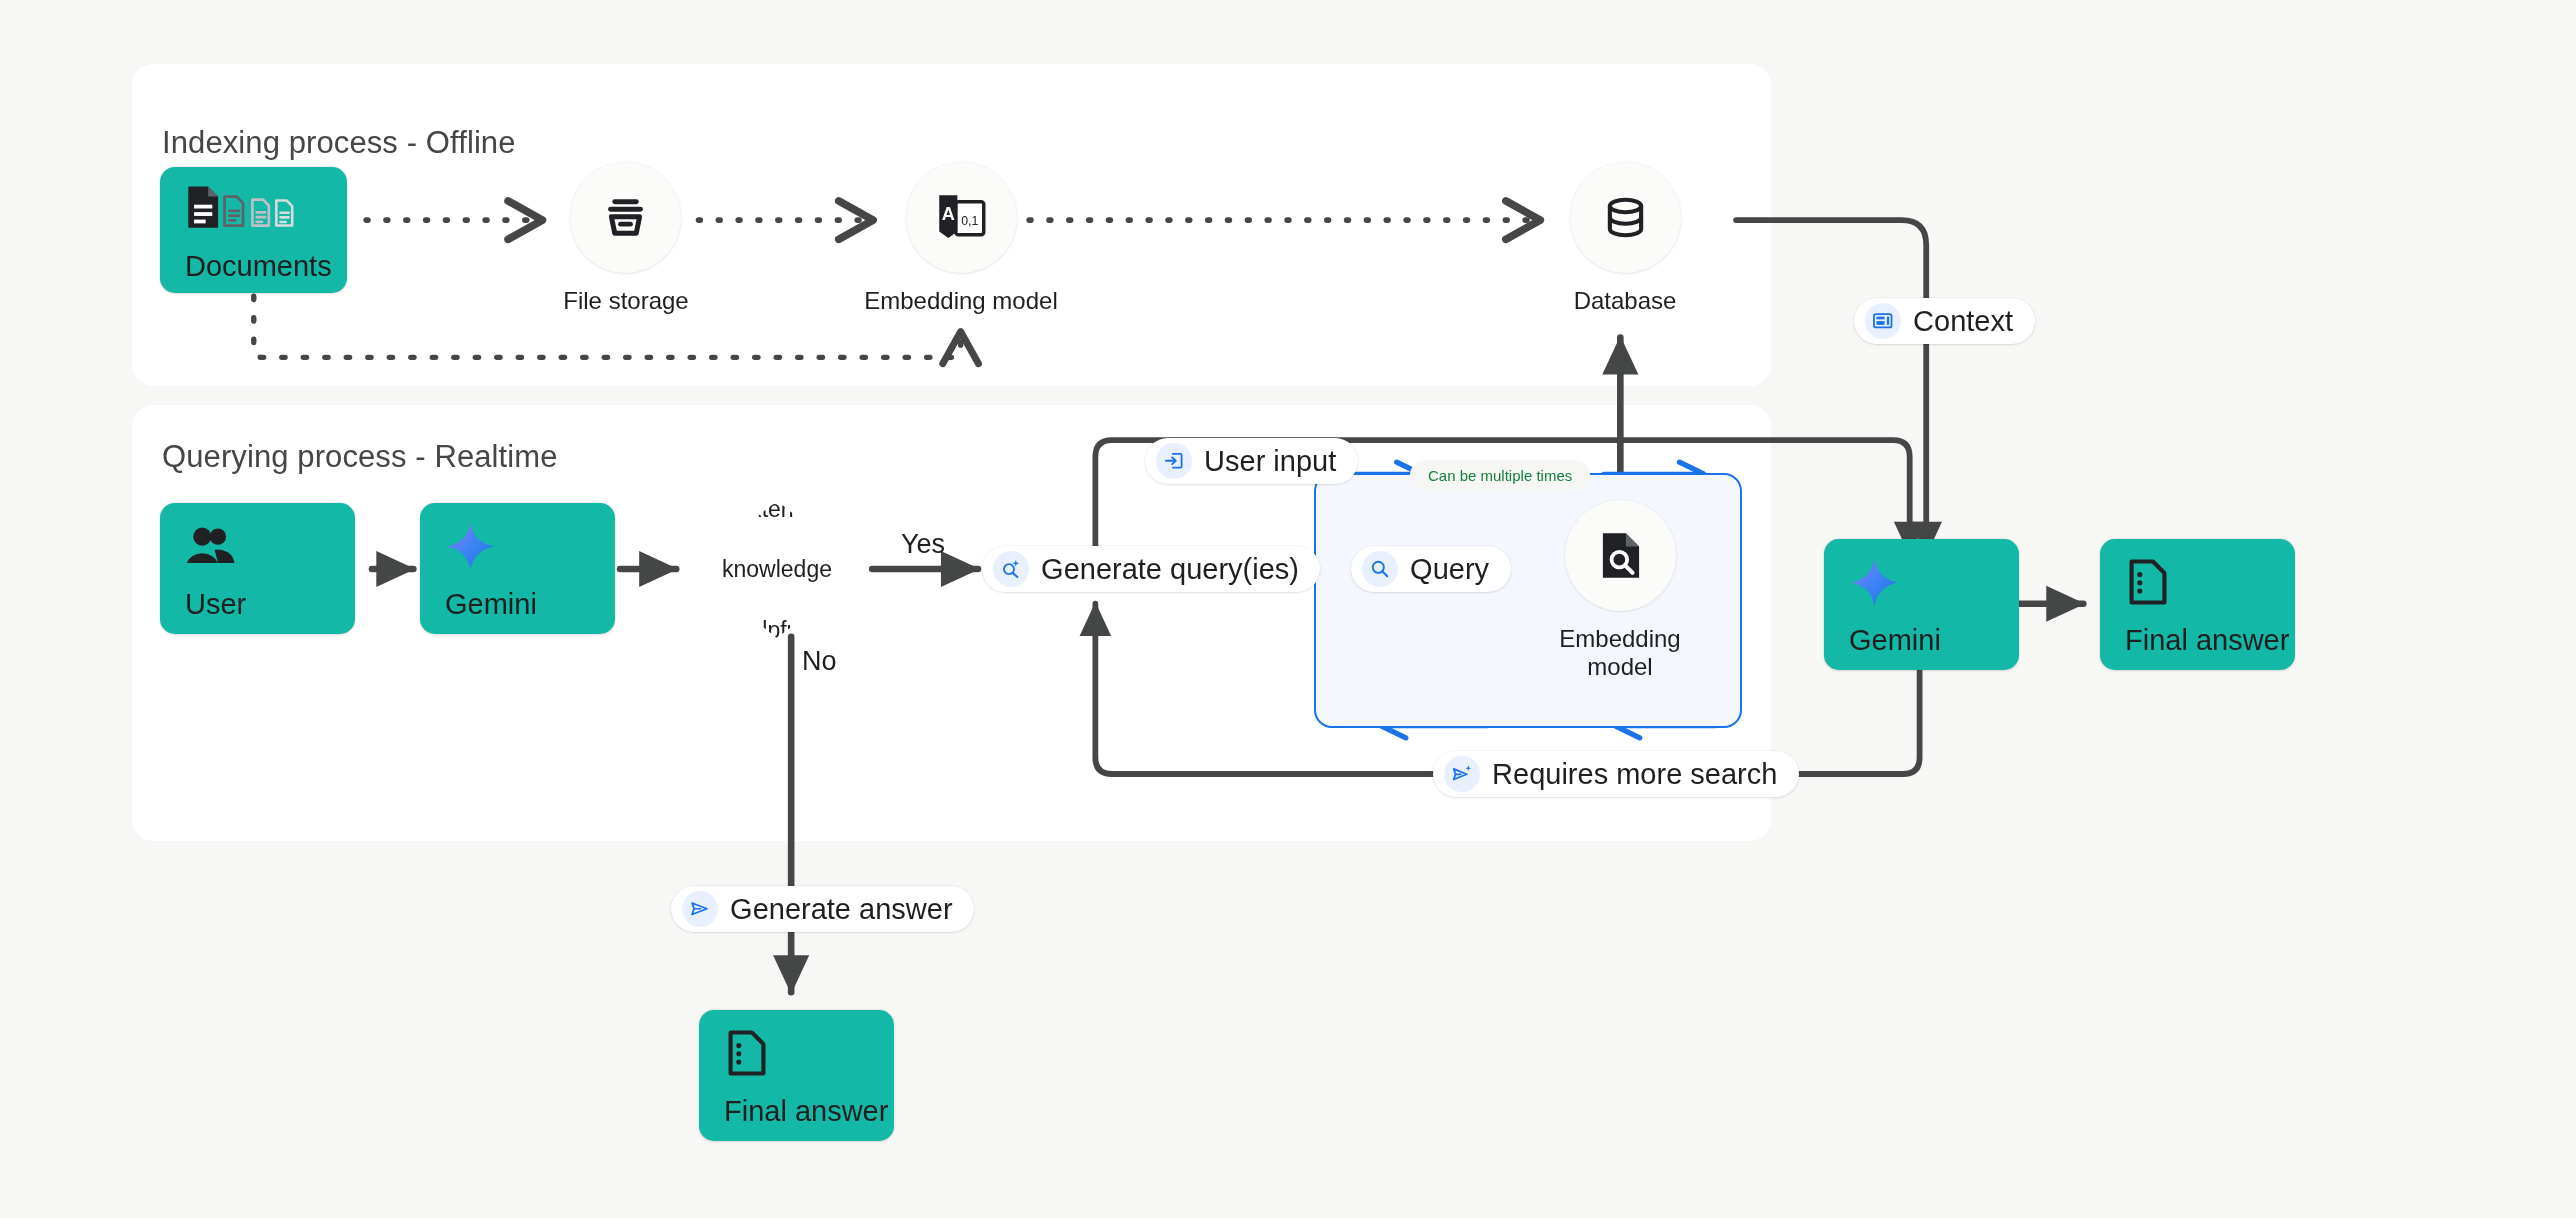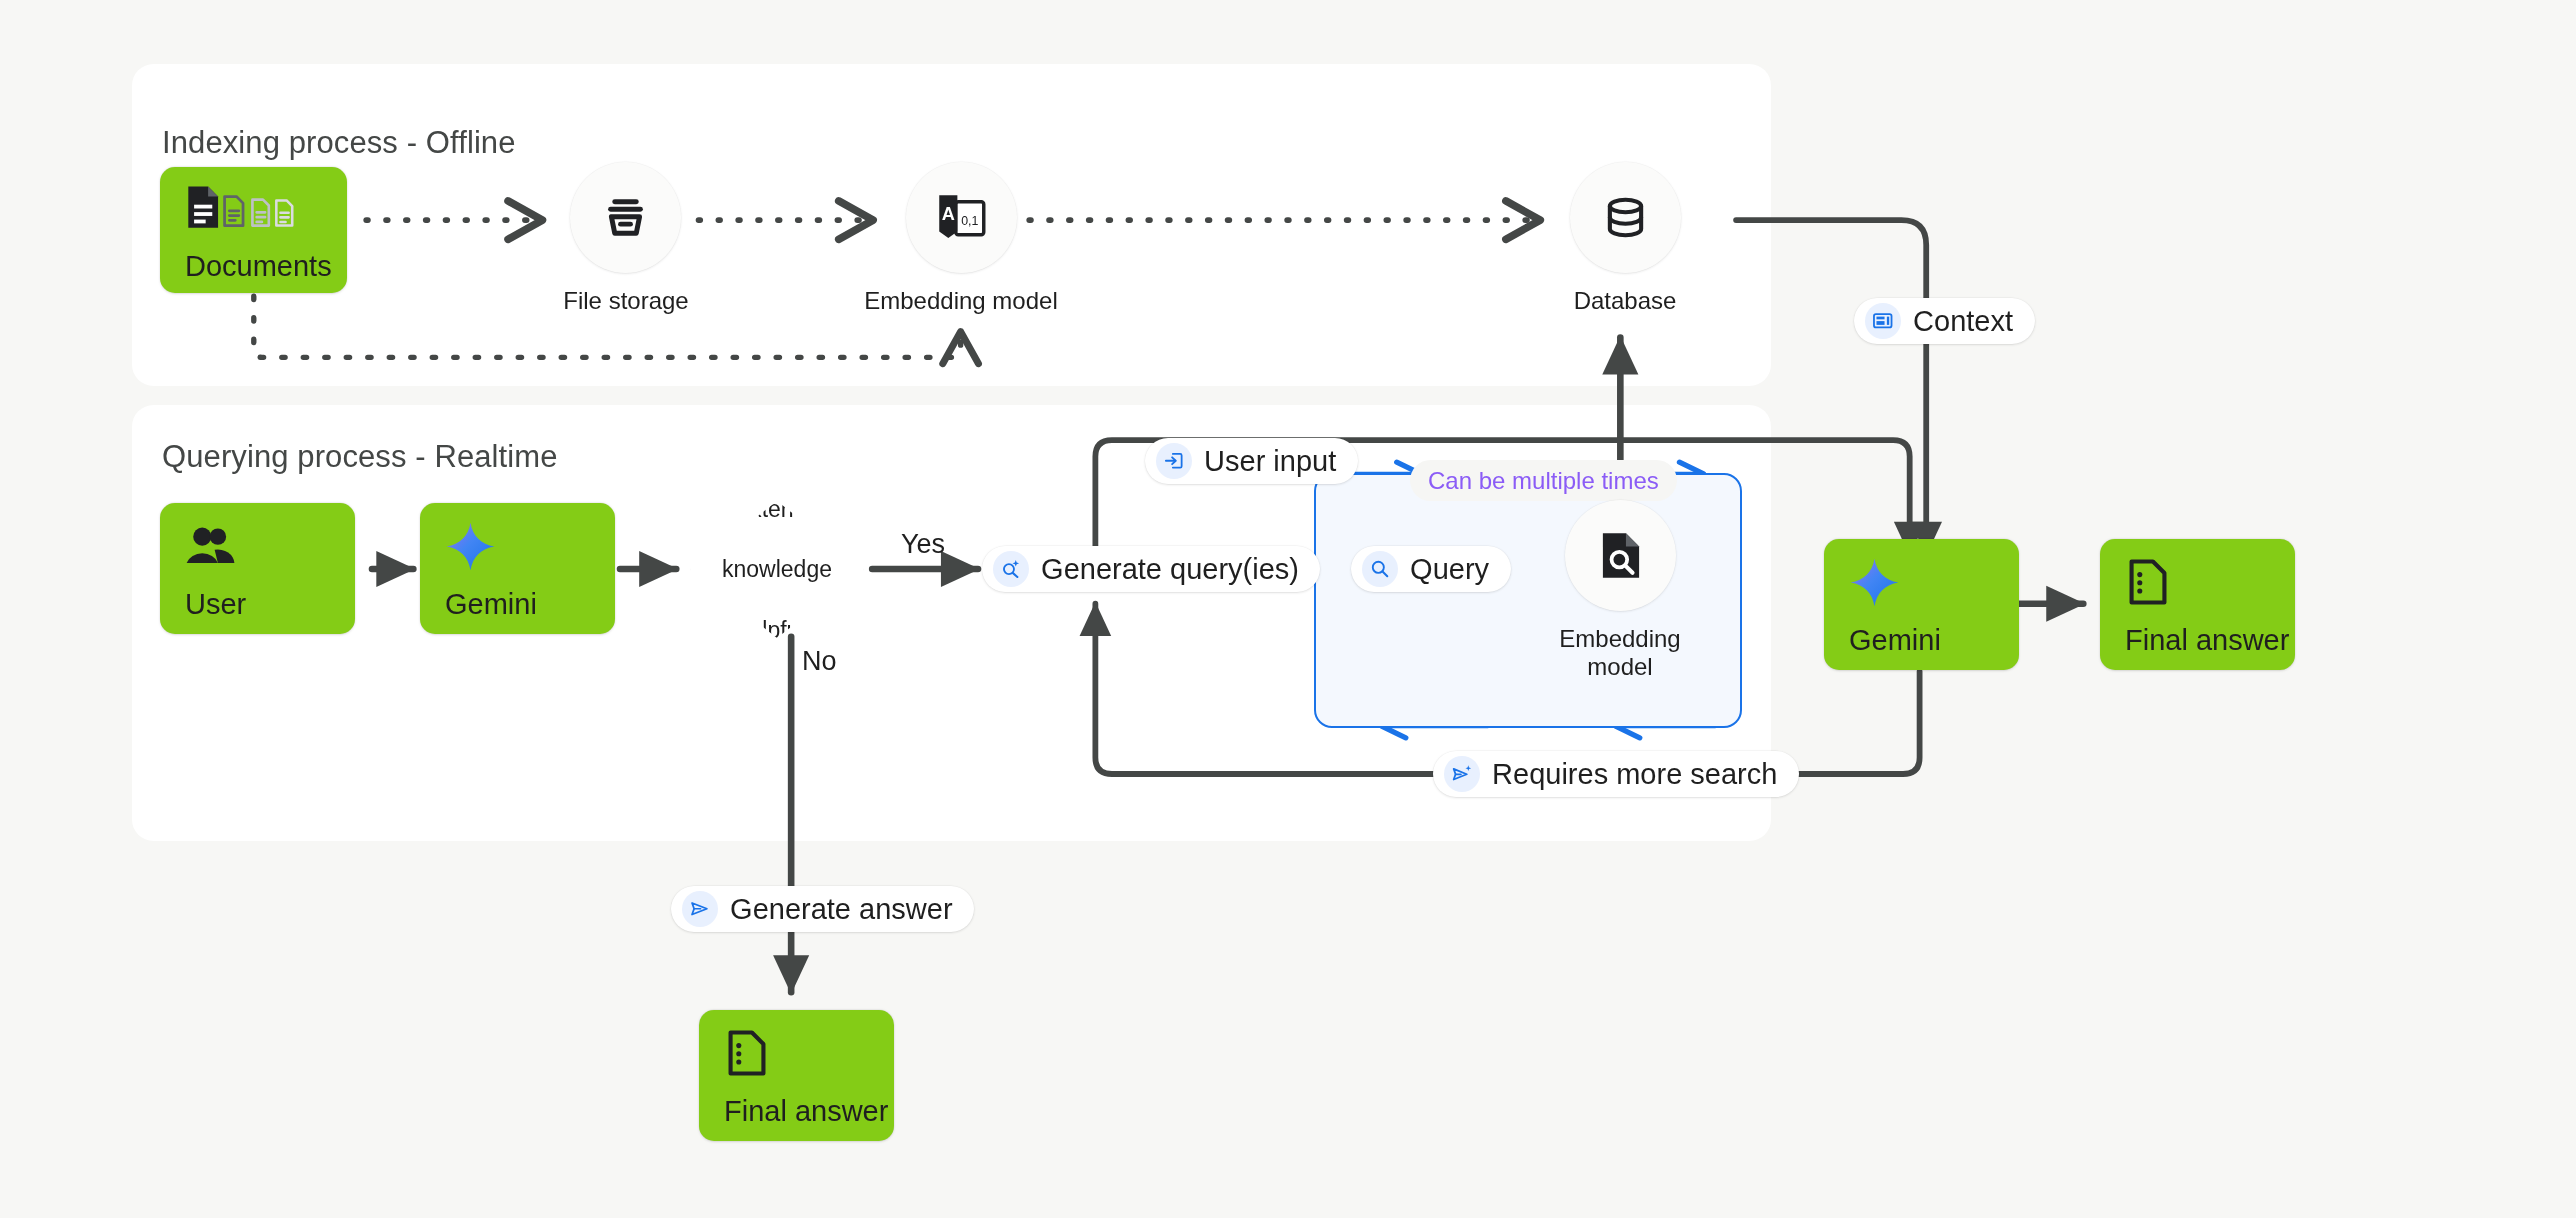--- a/index.html
+++ b/index.html
@@ -13,21 +13,21 @@
   #stage{position:absolute;inset:0;width:2576px;height:1219px;}
   svg.layer{position:absolute;left:0;top:0;width:2576px;height:1219px;overflow:visible;}
   .panel{
     position:absolute;background:#ffffff;border-radius:21.5px;
   }
   .panel-title{
     position:absolute;font-size:31px;color:#444746;letter-spacing:0.1px;
     white-space:nowrap;
   }
   .card{
-    position:absolute;background:#84cc16;border-radius:15px;
+    position:absolute;background:#14b8a6;border-radius:15px;
     box-shadow:0 0.8px 2.5px rgba(0,0,0,.13),0 0 0 0.4px rgba(0,0,0,.045);
     display:flex;flex-direction:column;justify-content:center;
     padding-left:25px;box-sizing:border-box;
   }
   .card .icon{height:61px;display:flex;align-items:center;}
   .card .lbl{font-size:29px;color:#1f1f1f;margin-top:11.6px;white-space:nowrap;}
   .circ{
     position:absolute;background:#fbfbfa;border-radius:50%;
     box-shadow:0 0.8px 2.5px rgba(0,0,0,.10),0 0 0 0.4px rgba(0,0,0,.035);
     display:flex;align-items:center;justify-content:center;
@@ -43,21 +43,21 @@
     display:flex;align-items:center;gap:12.4px;
     padding:0 21.5px 0 10.7px;height:46px;
     font-size:29px;color:#1f1f1f;white-space:nowrap;box-sizing:border-box;
   }
   .pill .chip{
     width:36px;height:36px;border-radius:50%;background:#e8f0fe;
     display:flex;align-items:center;justify-content:center;flex:none;
   }
   .plain-pill{
     position:absolute;background:#f6f6f4;border-radius:826px;
-    padding:6.6px 18px;font-size:24px;color:#8b5cf6;white-space:nowrap;
+    padding:6.6px 18px;font-size:15px;color:#15803d;white-space:nowrap;
   }
   .diamond{
     position:absolute;background:#fff;
     box-shadow:0 0.8px 2.5px rgba(0,0,0,.11);
     clip-path:polygon(50% 0,100% 50%,50% 100%,0 50%);
     display:flex;align-items:center;justify-content:center;
   }
   .diamond span{
     font-size:23px;color:#1f1f1f;text-align:center;line-height:1.32;
     display:block;

